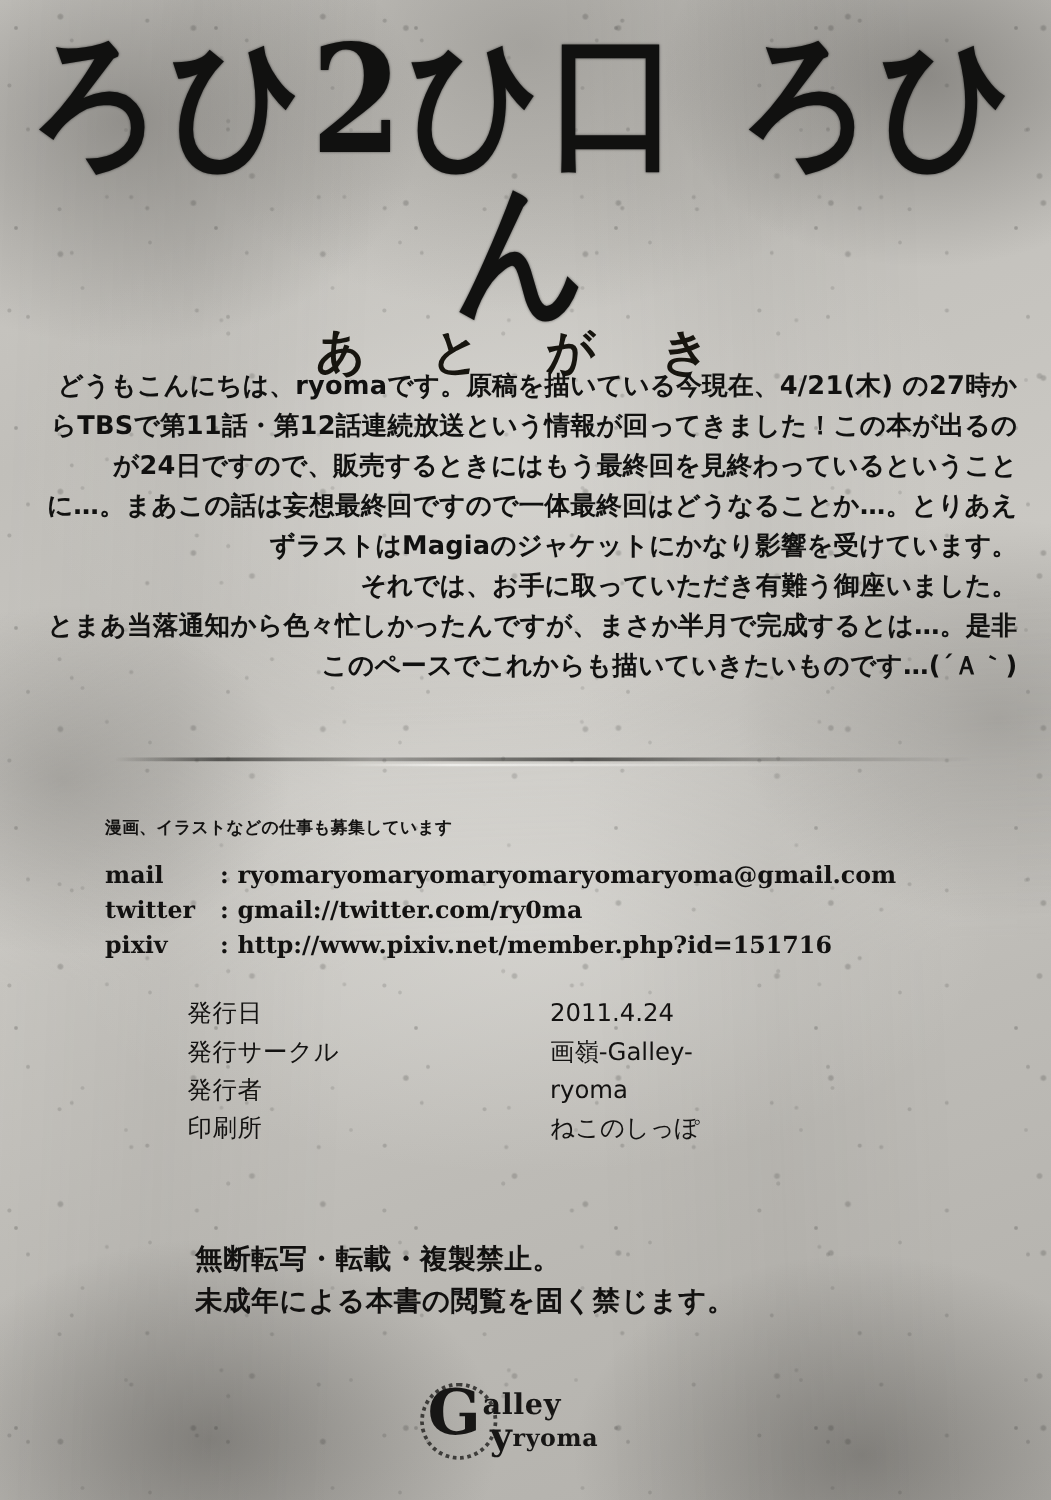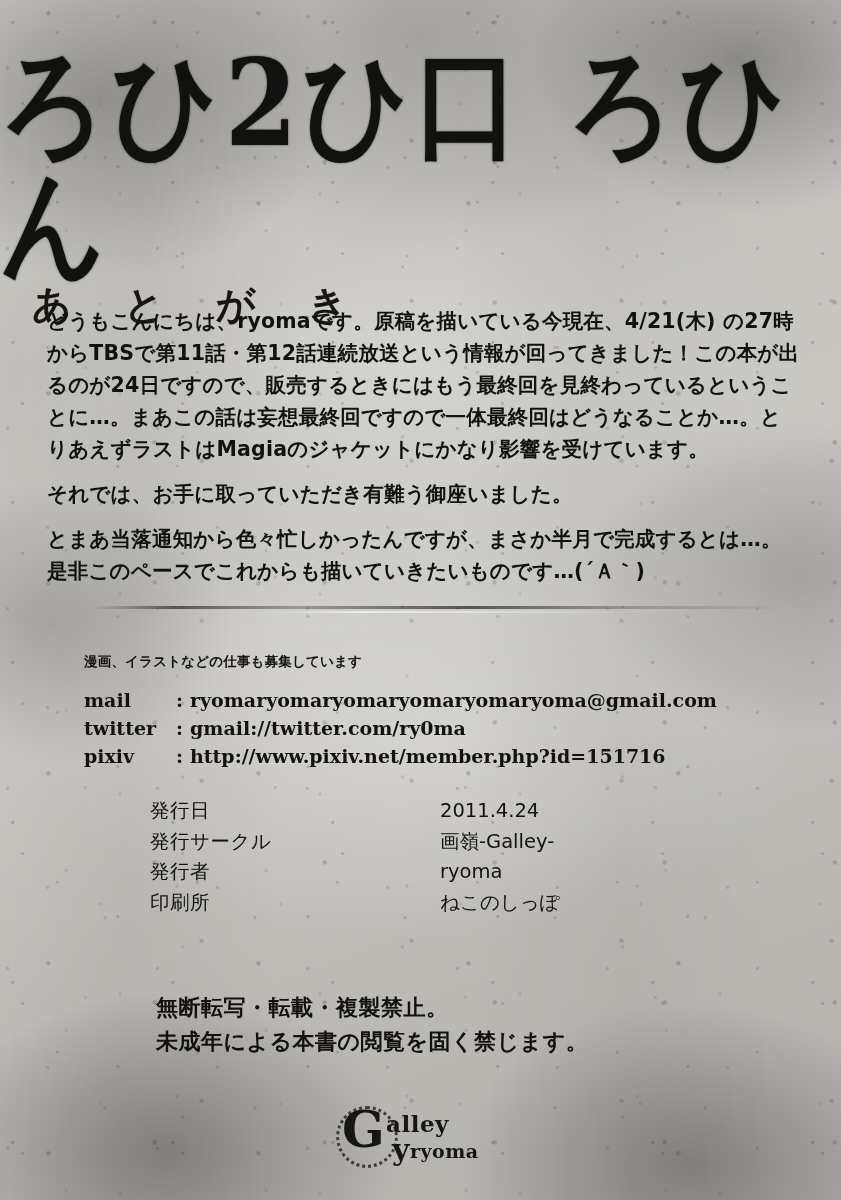--- a/index.html
+++ b/index.html
@@ -100,24 +100,24 @@
   }
 
   .content {
     position: absolute;
     inset: 0;
   }
 
   
   .title-block {
     position: absolute;
-    top: 44px;
+    top: 20px;
     left: 0;
     width: 100%;
-    text-align: left;
+    text-align: center;
   }
   .title-main {
     font-family: "DejaVu Serif", serif;
     font-size: 104px;
     line-height: 1.0;
     font-weight: 700;
     color: #111110;
     letter-spacing: 6px;
     text-shadow: 0 0 2px rgba(0,0,0,0.6);
     transform: scaleY(1.15);
@@ -139,21 +139,21 @@
     top: 292px;
     left: 34px;
     width: 780px;
     font-family: "DejaVu Sans", "Liberation Sans", sans-serif;
     font-size: 20.5px;
     line-height: 32px;
     color: #111110;
     letter-spacing: 0.2px;
     font-weight: 600;
   }
-  .body-text p { margin: 13px; }
+  .body-text p { margin: 0; text-align: right; }
 
   
   .contact-note {
     position: absolute;
     top: 653px;
     left: 84px;
     font-family: "DejaVu Sans", sans-serif;
     font-size: 13.5px;
     font-weight: 700;
     color: #141312;

